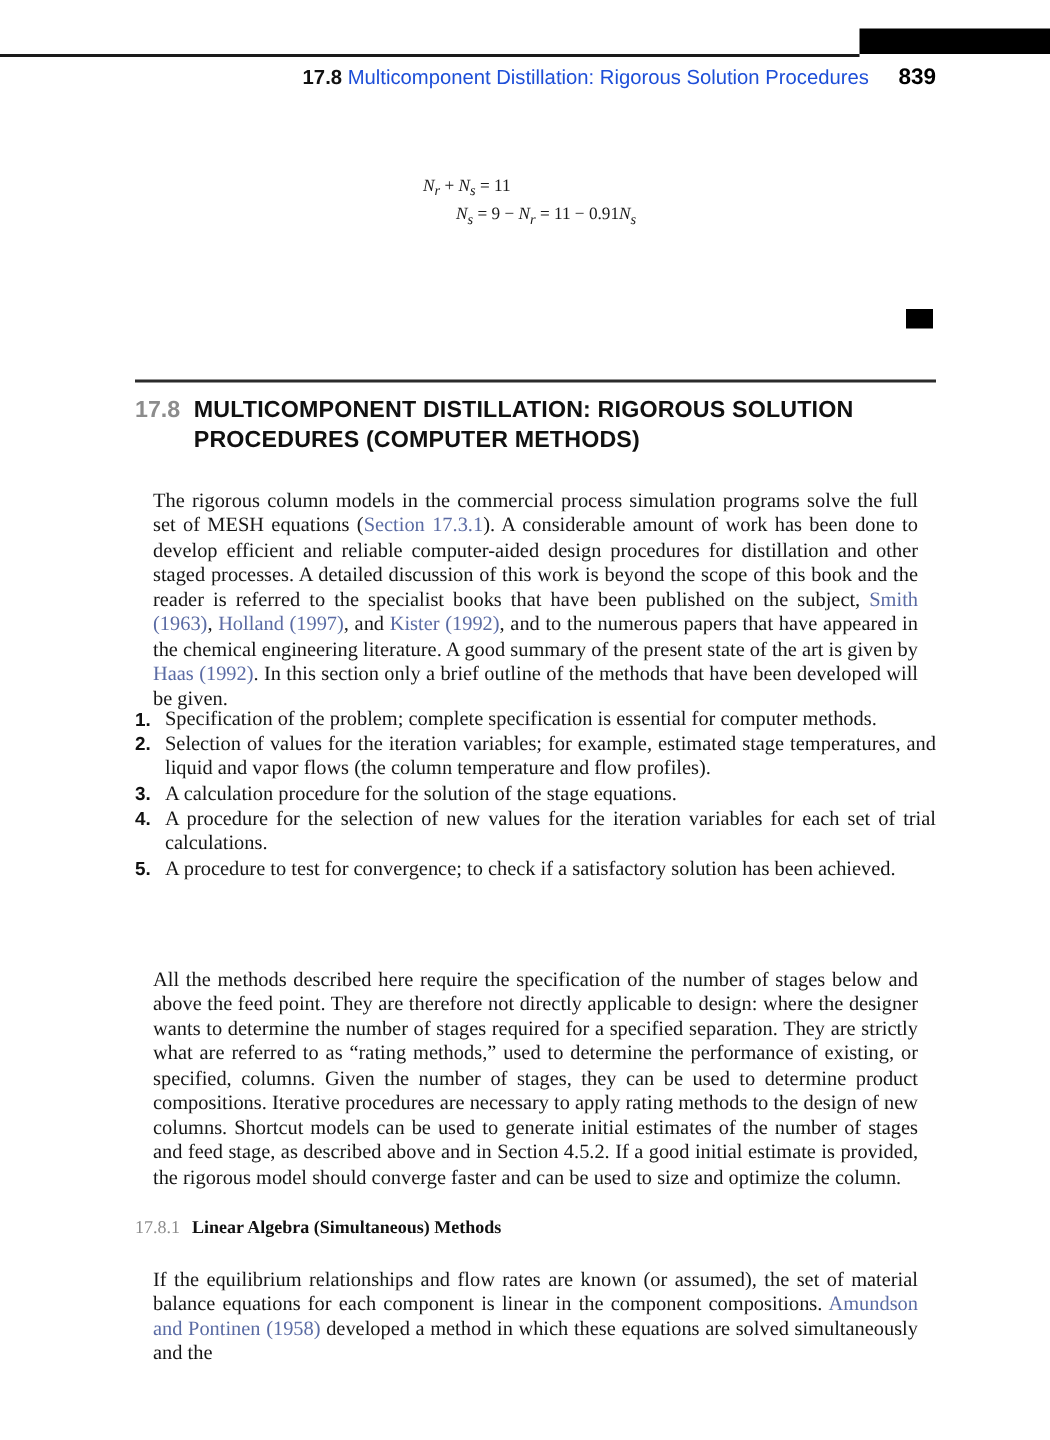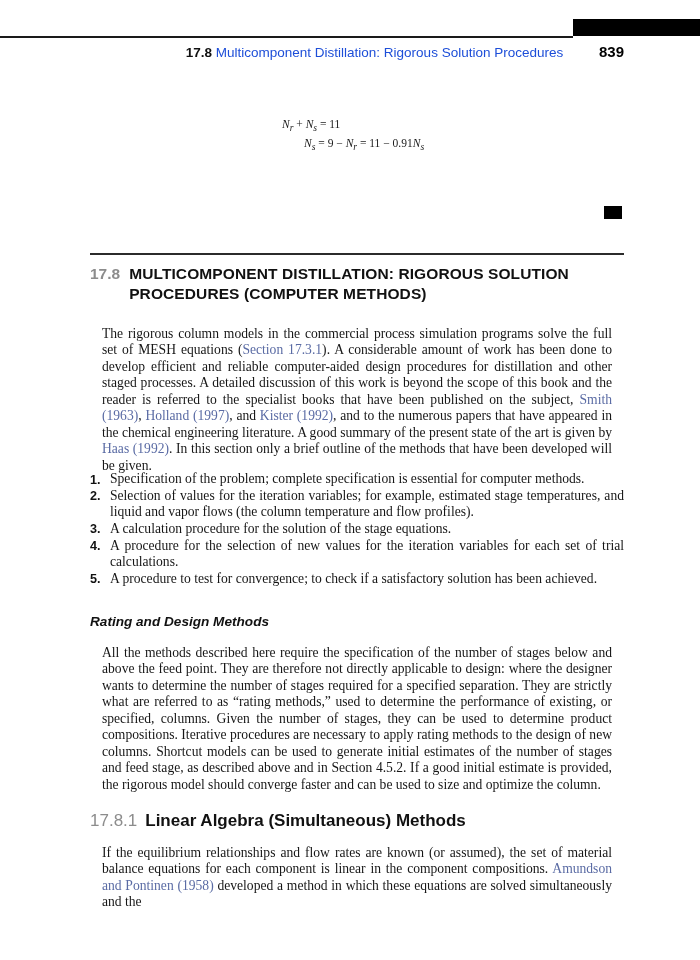--- a/index.html
+++ b/index.html
@@ -52,21 +52,21 @@
   .running-head .rh-num {
     font-weight: bold;
     color: #111111;
   }
   .running-head .rh-title {
     color: #1d4ed8;
   }
   .running-head .rh-page {
     font-weight: bold;
     color: #000000;
-    margin-left: 32px;
+    margin-left: 16px;
     font-size: 15px;
   }
 
   
   .math-block {
     position: absolute;
     left: 90px;
     top: 110px;
     width: 534px;
     font-family: "Liberation Serif", serif;
@@ -203,23 +203,23 @@
     font-family: "Liberation Sans", sans-serif;
     font-weight: bold;
     font-style: italic;
     font-size: 13.6px;
     color: #111111;
   }
   .subsec-head {
     position: absolute;
     left: 90px;
     width: 534px;
-    font-family: Liberation Sans, sans-serif;
-    font-weight: bold;
-    font-size: 17px;
+    font-family: Liberation Serif, serif;
+    font-weight: bold;
+    font-size: 12px;
     color: #111111;
     white-space: nowrap;
   }
   .subsec-head .subsec-num {
     color: #8c8c8c;
     font-weight: normal;
     margin-right: 8px;
   }
 </style>
 </head>
@@ -283,21 +283,20 @@
     <div class="step">
       <span class="step-num">4.</span>
       <span class="step-text">A procedure for the selection of new values for the iteration variables for each set of trial calculations.</span>
     </div>
     <div class="step">
       <span class="step-num">5.</span>
       <span class="step-text">A procedure to test for convergence; to check if a satisfactory solution has been achieved.</span>
     </div>
   </div>
 
-  <div class="sub-head" style="top:614px;">Rating and Design Methods</div>
   <div class="body-col" style="top:633px;">
     <p>All the methods described here require the specification of the number of stages below and above the feed point. They are therefore not directly applicable to design: where the designer wants to determine the number of stages required for a specified separation. They are strictly what are referred to as “rating methods,” used to determine the performance of existing, or specified, columns. Given the number of stages, they can be used to determine product compositions. Iterative procedures are necessary to apply rating methods to the design of new columns. Shortcut models can be used to generate initial estimates of the number of stages and feed stage, as described above and in Section 4.5.2. If a good initial estimate is provided, the rigorous model should converge faster and can be used to size and optimize the column.</p>
   </div>
 
   <div class="subsec-head" style="top:811px;">
     <span class="subsec-num">17.8.1</span><span>Linear Algebra (Simultaneous) Methods</span>
   </div>
   <div class="body-col" style="top:833px;">
     <p><span>If the equilibrium relationships and flow rates are known (or assumed), the set of material balance equations for each component is linear in the component compositions. </span><span class="ref">Amundson and Pontinen (1958)</span><span> developed a method in which these equations are solved simultaneously and the</span></p>
   </div>

